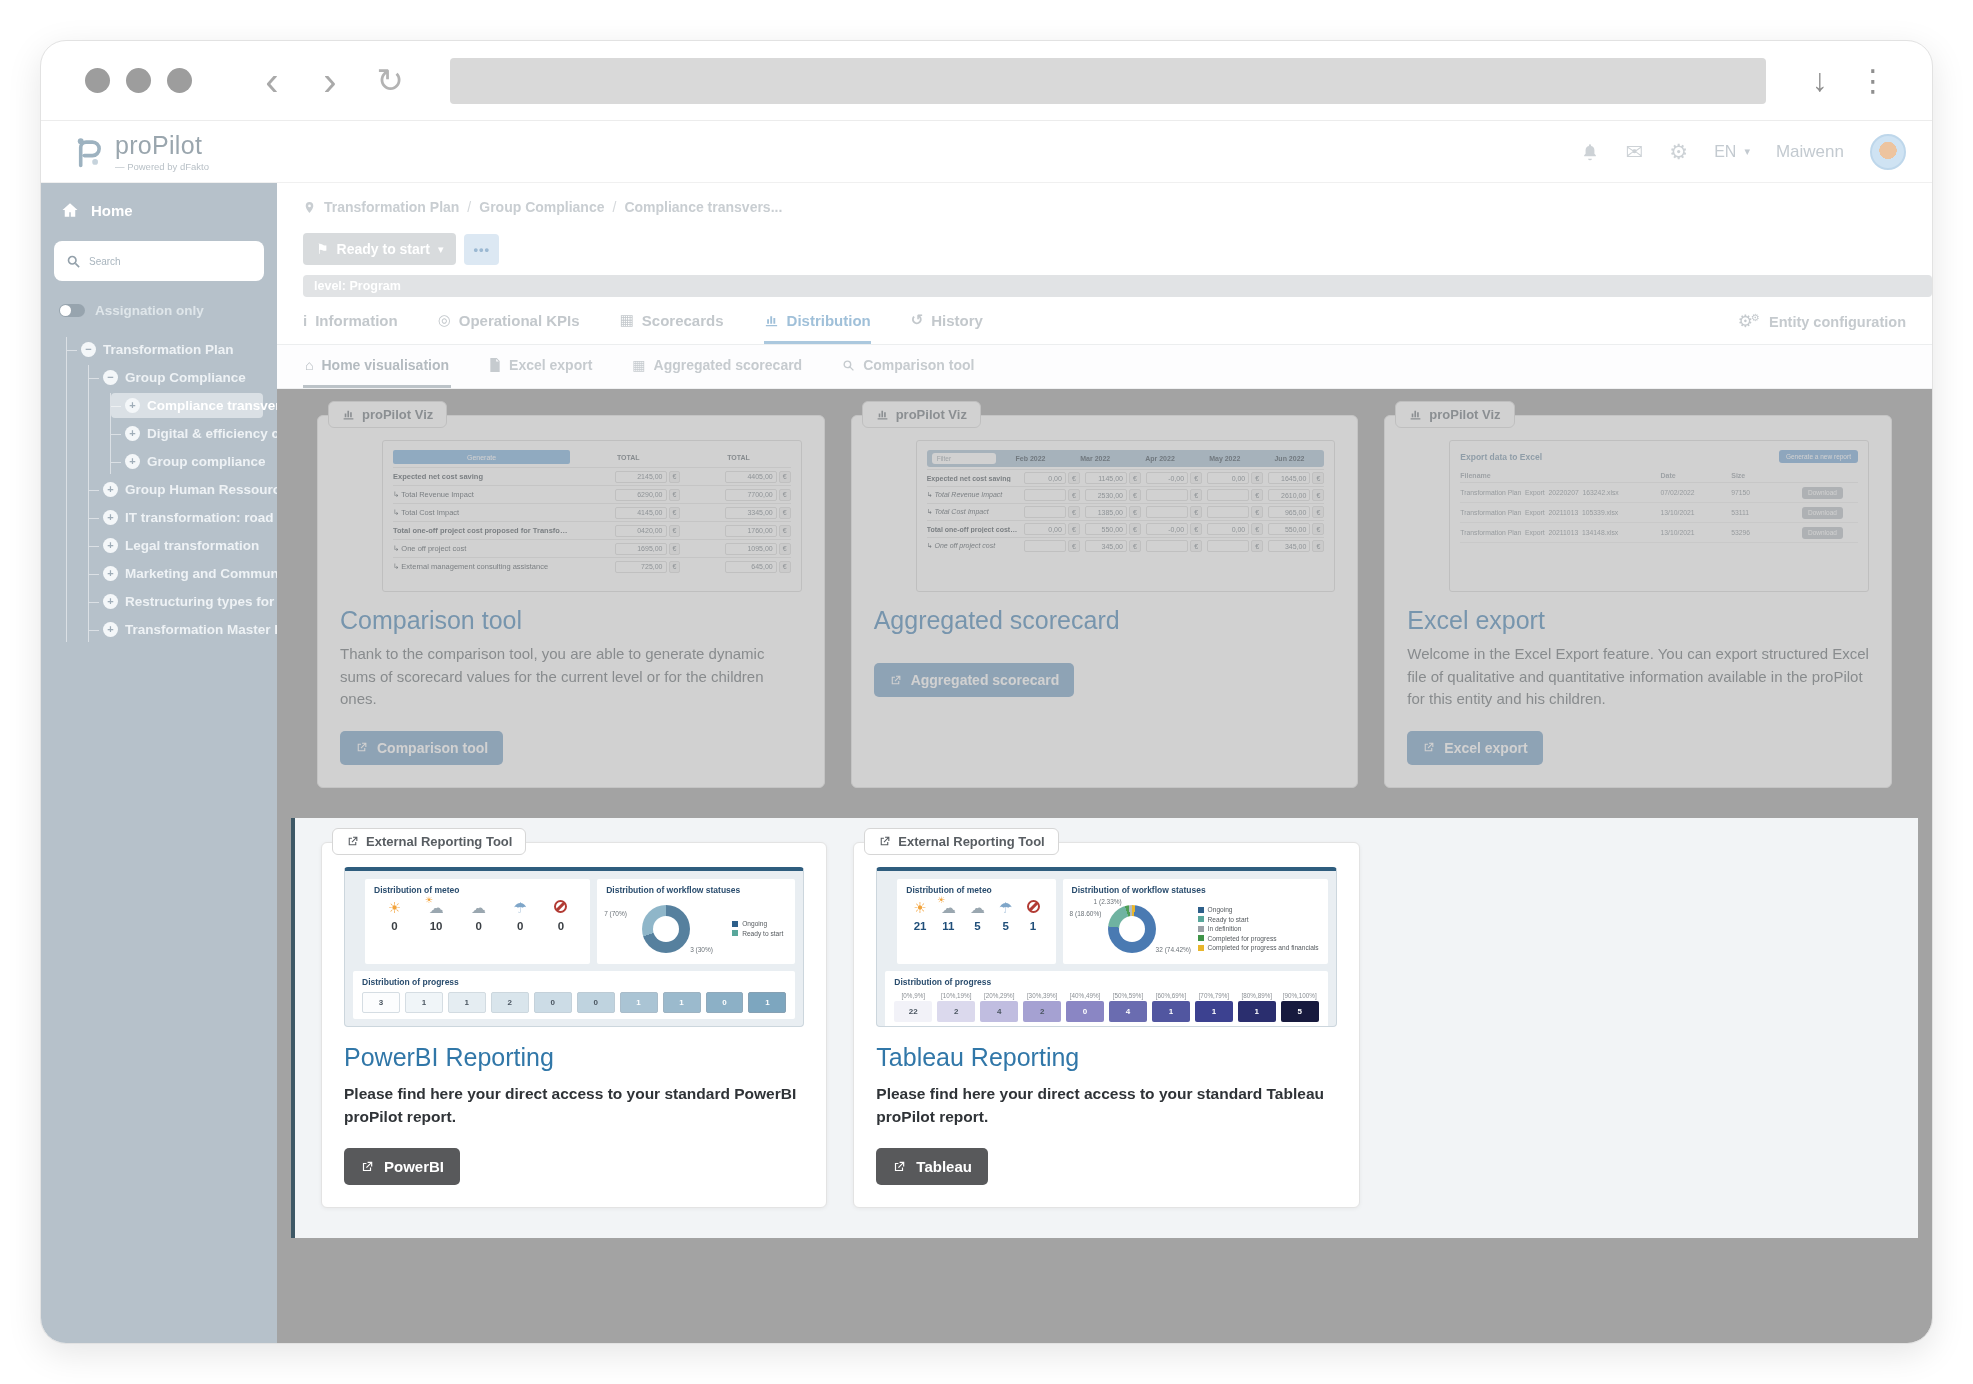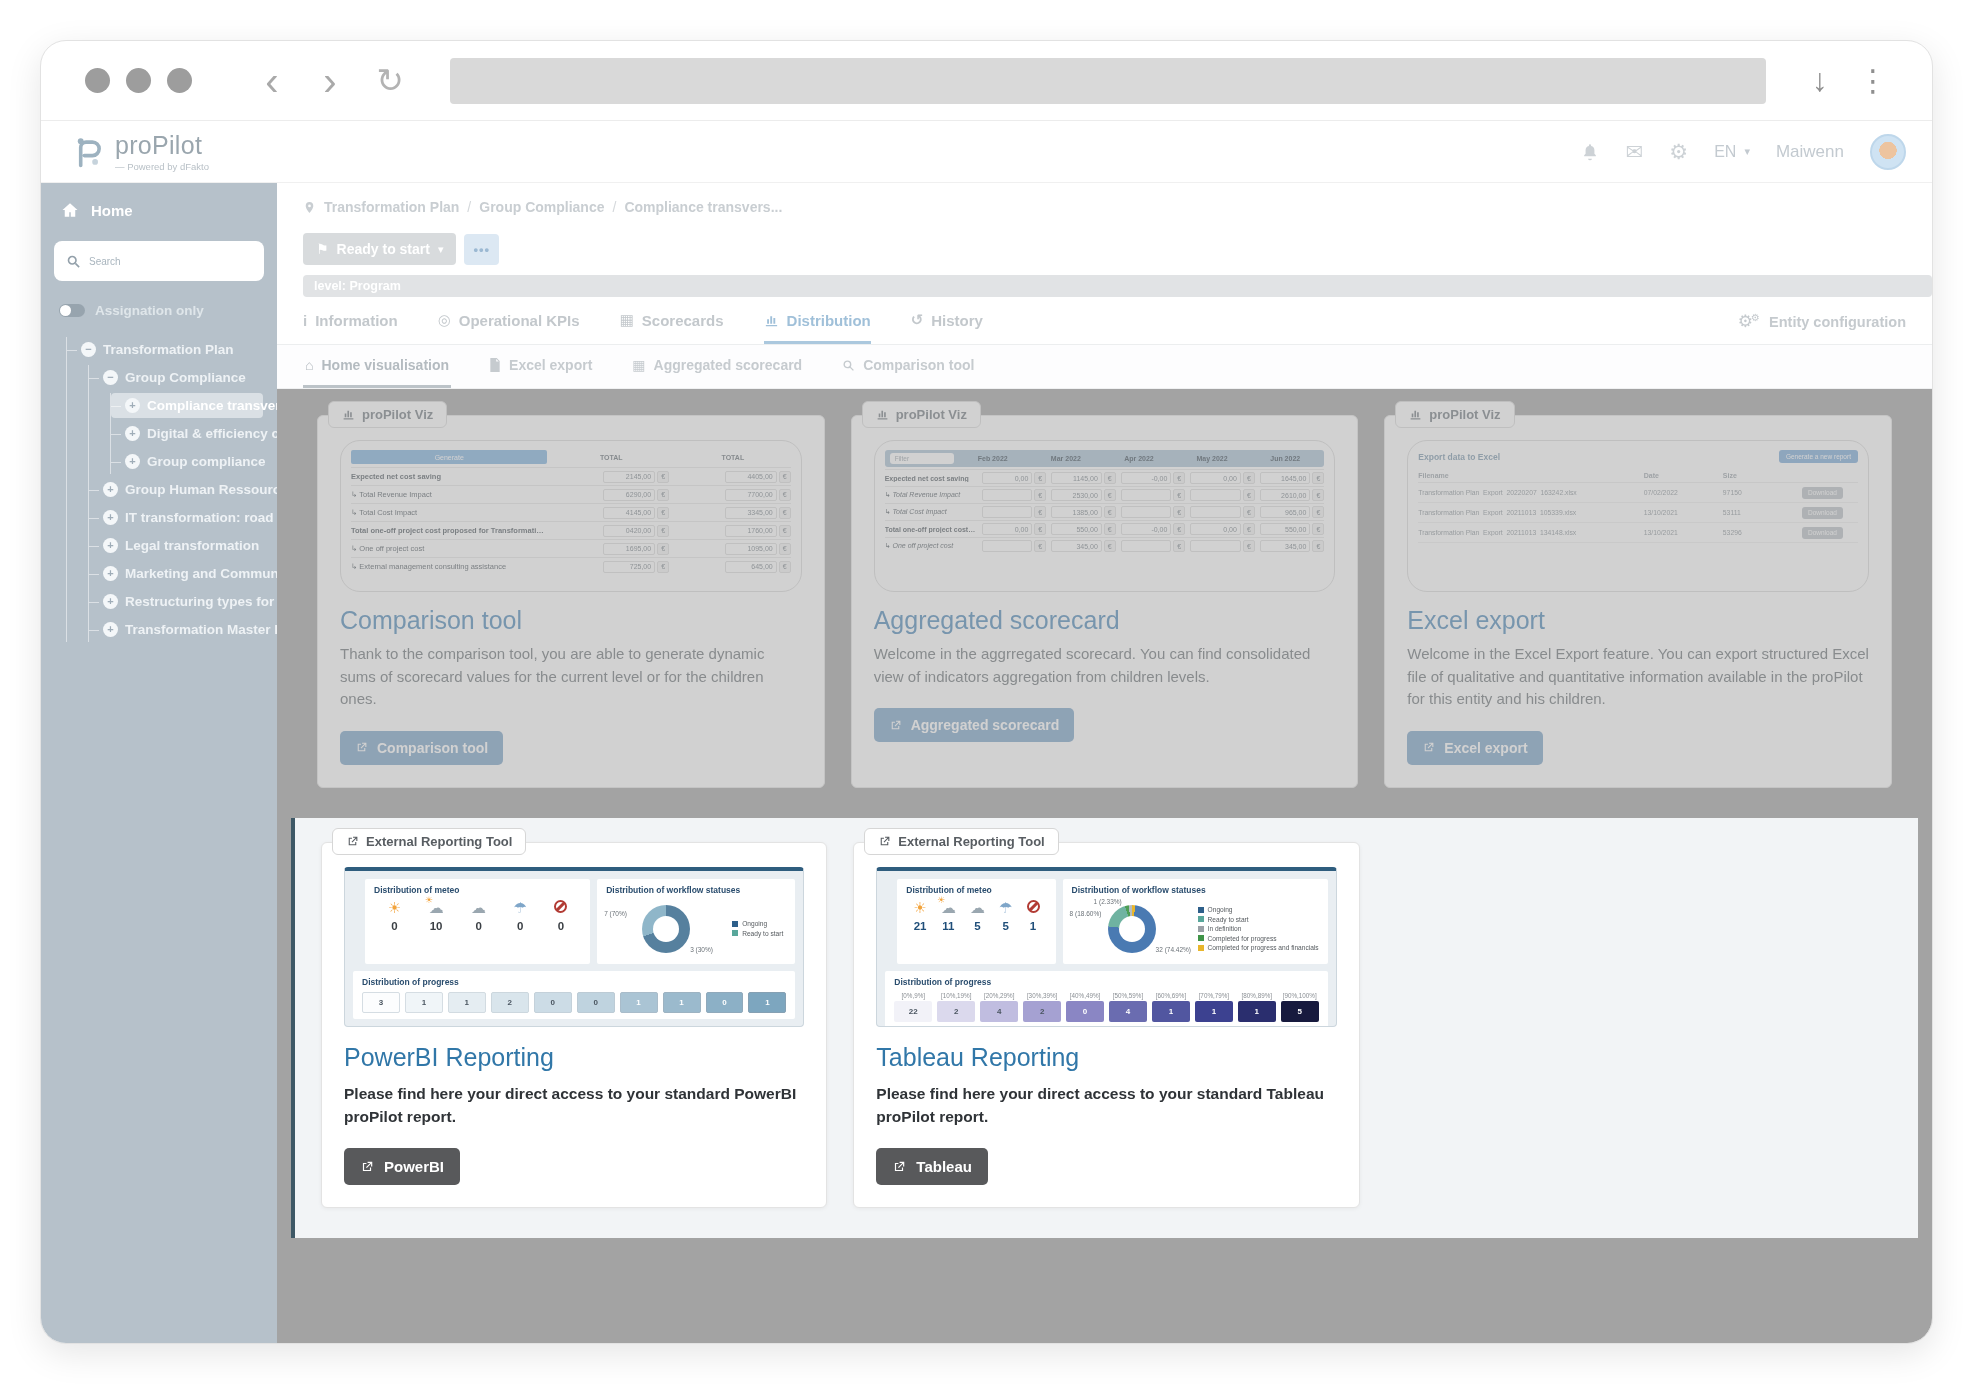--- a/index.html
+++ b/index.html
@@ -106,22 +106,22 @@
     border: 1px solid #e6e6e6; border-radius: 6px; padding: 24px 22px 22px; }
   .card.faded { opacity: .5; }
   .card-badge { position: absolute; top: -15px; left: 10px; background: #fff;
     border: 1px solid #dcdcdc; border-radius: 6px; padding: 5px 13px; font-size: 13px;
     font-weight: 600; color: #747c83; display: flex; align-items: center; gap: 7px; }
   .card-title { font-size: 25px; color: #4c88b8; margin: 14px 0 8px; font-weight: 400; }
   .card-desc { font-size: 15px; color: #6e7579; line-height: 1.5; }
   .card-btn { margin-top: 20px; display: inline-flex; align-items: center; gap: 9px;
     background: #7ba3c7; color: #fff; border: none; border-radius: 5px; padding: 9px 15px;
     font-size: 14px; font-weight: 600; font-family: inherit; }
-  .preview { border: 1px solid #dcdcdc; border-radius: 20px; padding: 9px 10px; height: 152px;
-    overflow: hidden; background: #fff; }
+  .preview { border: 1px solid #dcdcdc; border-radius: 3px; padding: 9px 10px; height: 152px;
+    overflow: hidden; background: #fff; margin-left: 42px; }
   
   .cmp-head { display: flex; align-items: center; gap: 6px; margin-bottom: 3px; }
   .cmp-genbar { flex: 1.7; height: 14px; background: #7fb1de; border-radius: 2px; color: #fff;
     font-size: 7px; display: flex; align-items: center; justify-content: center; }
   .cmp-coltitle { flex: 1; text-align: center; font-size: 7px; color: #6b747b; font-weight: 700; }
   .cmp-row { display: flex; align-items: center; gap: 6px; border-top: 1px solid #e8e8e8; padding: 2.5px 0; }
   .cmp-label { flex: 1.7; font-size: 7.5px; color: #535c63; overflow: hidden; white-space: nowrap;
     text-overflow: ellipsis; }
   .cmp-label.strong { font-weight: 700; }
   .cmp-val { flex: 1; display: flex; justify-content: flex-end; gap: 2px; }
@@ -661,21 +661,20 @@
                     <span class="vbox"></span>
                     <span class="ebox">€</span>
                   </span>
                 <span class="agg-cell">
                     <span class="vbox">345,00</span>
                     <span class="ebox">€</span>
                   </span>
               </div>
             </div>
             <h2 class="card-title">Aggregated scorecard</h2>
-            <p class="card-desc">Welcome in the aggrregated scorecard. You can find consolidated view of indicators aggregation from children levels.</p>
             <button class="card-btn">
               <span>
                 <svg width="13" height="13" viewBox="0 0 24 24" fill="#fff">
                     <path d="M5 5h6v2H7v10h10v-4h2v6H5z"></path>
                     <path d="M13 3h8v8h-2V6.4l-7.3 7.3-1.4-1.4L17.6 5H13z"></path>
                   </svg>
               </span>
               <span>Aggregated scorecard</span>
             </button>
           </div>

